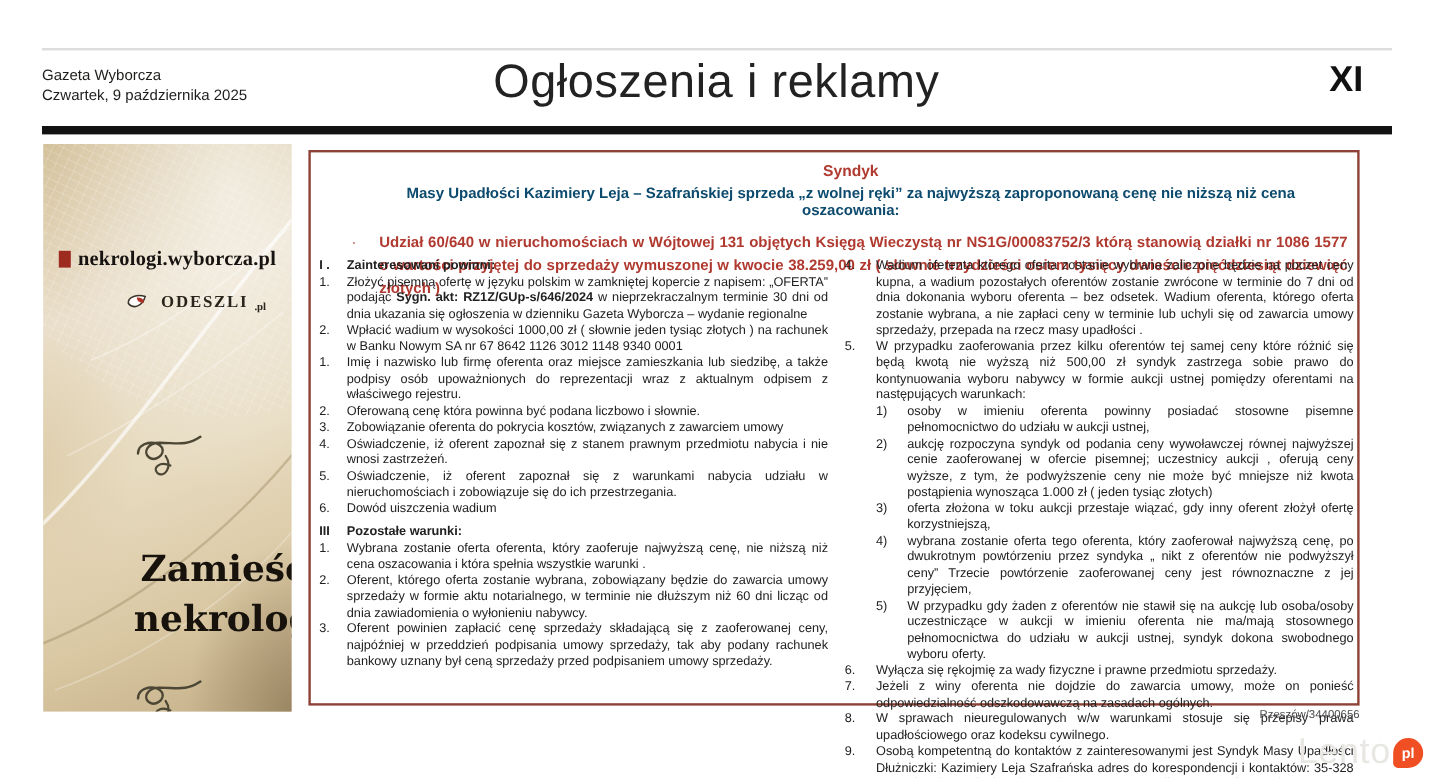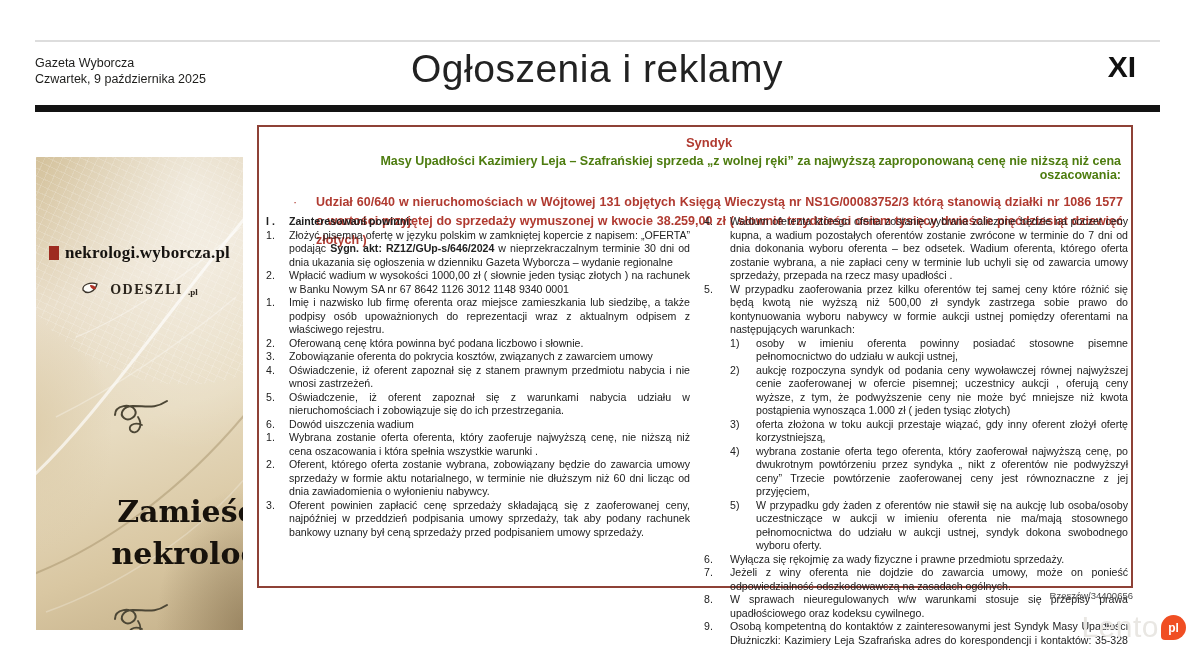--- a/index.html
+++ b/index.html
@@ -16,44 +16,43 @@
   .pagenum{position:absolute;right:58px;top:50px;font-size:30px;font-weight:800;color:#111;text-align:right;}
   .blackbar{position:absolute;left:35px;top:105px;width:1125px;height:7px;background:#131313;}
 
   
   .ad{position:absolute;left:36px;top:120px;width:207px;height:473px;overflow:hidden;cursor:pointer;
     background:
       radial-gradient(120% 90% at 75% 8%, rgba(255,255,255,.55), rgba(255,255,255,0) 60%),
       radial-gradient(80% 55% at 102% 100%, rgba(118,97,64,.55), rgba(118,97,64,0) 55%),
       radial-gradient(70% 45% at -5% 58%, rgba(220,203,168,.9), rgba(220,203,168,0) 60%),
       linear-gradient(160deg,#d4c29c 0%,#eadfcb 28%,#e7dbc0 55%,#d9c7a2 80%,#c4b089 100%);
-    margin-top: 37px;
   }
   .ad .net{position:absolute;left:0;top:0;right:0;height:58%;opacity:.55;pointer-events:none;
     background:
       repeating-linear-gradient(25deg, rgba(255,255,255,.28) 0 1px, transparent 1px 7px),
       repeating-linear-gradient(115deg, rgba(255,255,255,.28) 0 1px, transparent 1px 8px);
     clip-path: ellipse(95% 75% at 72% 8%);}
   .ad svg.veins{position:absolute;left:0;top:0;pointer-events:none;}
   .brandrow{position:absolute;left:0;top:86px;width:100%;display:flex;justify-content:center;align-items:center;gap:6px;}
   .brandsq{width:10px;height:14px;background:#9e2b20;}
   .brandtxt{font-family:"Liberation Serif", serif;font-weight:700;font-size:17px;color:#161310;letter-spacing:.2px;}
-  .odeszli{position:absolute;left:0;top:124px;width:100%;display:flex;justify-content:center;align-items:center;gap:5px;}
+  .odeszli{position:absolute;left:0;top:124px;width:100%;display:flex;justify-content:center;align-items:center;gap:5px;padding-left:24px;}
   .odtxt{font-family:"Liberation Serif", serif;font-weight:700;font-size:14px;letter-spacing:1.5px;color:#2a241c;}
   .odpl{font-family:"Liberation Serif", serif;font-weight:700;font-size:9px;color:#2a241c;align-self:flex-end;margin-bottom:1px;}
   .flourish{position:absolute;left:0;width:100%;display:flex;justify-content:center;}
   .fl1{top:240px;} .fl2{top:444px;}
   .adheadline{position:absolute;left:0;top:334px;width:100%;text-align:center;
     font-family:"DejaVu Serif", serif;font-weight:700;font-size:30px;line-height:42px;color:#17120c;padding-left:47px;}
 
   
   .notice{position:absolute;left:257px;top:125px;width:876px;height:463px;box-sizing:border-box;
     border:2px solid #8e4136;background:#fff;padding-left:28px;}
   .ntitle{margin-top:8px;text-align:center;font-size:13px;font-weight:700;color:#b03a30;}
-  .nsub{margin-top:4px;text-align:right;font-size:12.5px;font-weight:700;color:#4d7c0f;padding:0 10px;}
+  .nsub{margin-top:4px;text-align:center;font-size:12.5px;font-weight:700;color:#0c4a6e;padding:0 10px;}
   .nbullet{display:grid;grid-template-columns:23px 1fr;margin-top:11px;padding:0 8px 0 6px;
     font-size:12.5px;font-weight:700;color:#b03a30;line-height:19px;text-align:justify;}
   .nbullet .bm{font-weight:400;}
   .cols{position:absolute;left:7px;top:88px;width:862px;display:flex;gap:14px;
     font-size:10.6px;line-height:13.5px;color:#212121;}
   .col{width:424px;}
   .hd{display:grid;grid-template-columns:23px 1fr;font-weight:700;margin-top:6px;}
   .hd.first{margin-top:0;}
   .it{display:grid;grid-template-columns:23px 1fr;}
   .colr .it{grid-template-columns:26px 1fr;}
@@ -168,20 +167,24 @@
       </div>
       <div class="it">
         <span>5.</span>
         <span class="t">Oświadczenie, iż oferent zapoznał się z warunkami nabycia udziału w nieruchomościach i zobowiązuje się do ich przestrzegania.</span>
       </div>
       <div class="it">
         <span>6.</span>
         <span class="t">Dowód uiszczenia wadium</span>
       </div>
 
+      <div class="hd">
+        <span>III</span>
+        <span>Pozostałe warunki:</span>
+      </div>
       <div class="it">
         <span>1.</span>
         <span class="t">Wybrana zostanie oferta oferenta, który zaoferuje najwyższą cenę, nie niższą niż cena oszacowania i która spełnia wszystkie warunki .</span>
       </div>
       <div class="it">
         <span>2.</span>
         <span class="t">Oferent, którego oferta zostanie wybrana, zobowiązany będzie do zawarcia umowy sprzedaży w formie aktu notarialnego, w terminie nie dłuższym niż 60 dni licząc od dnia zawiadomienia o wyłonieniu nabywcy.</span>
       </div>
       <div class="it">
         <span>3.</span>

